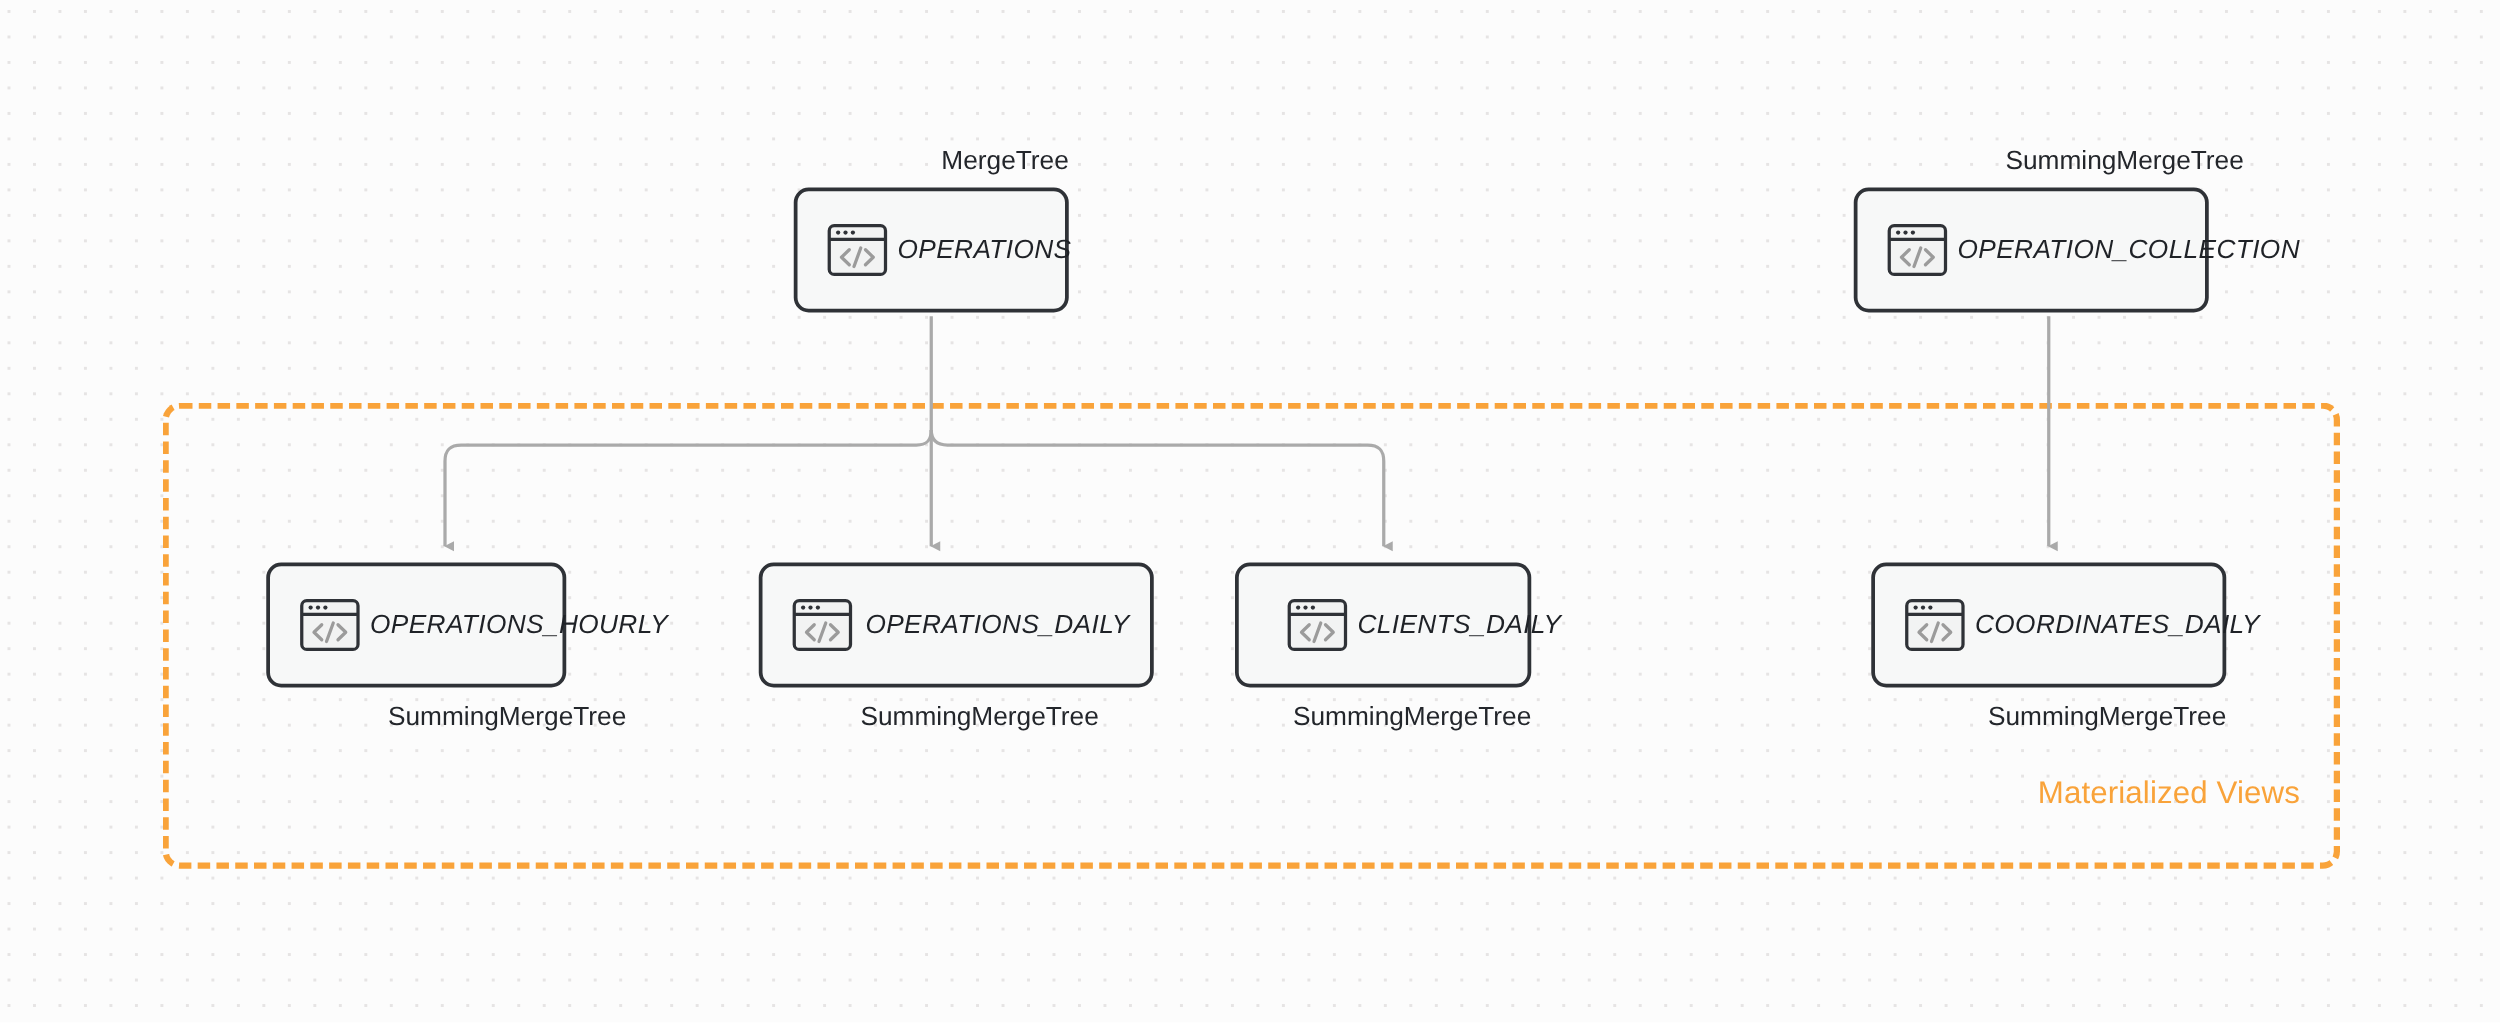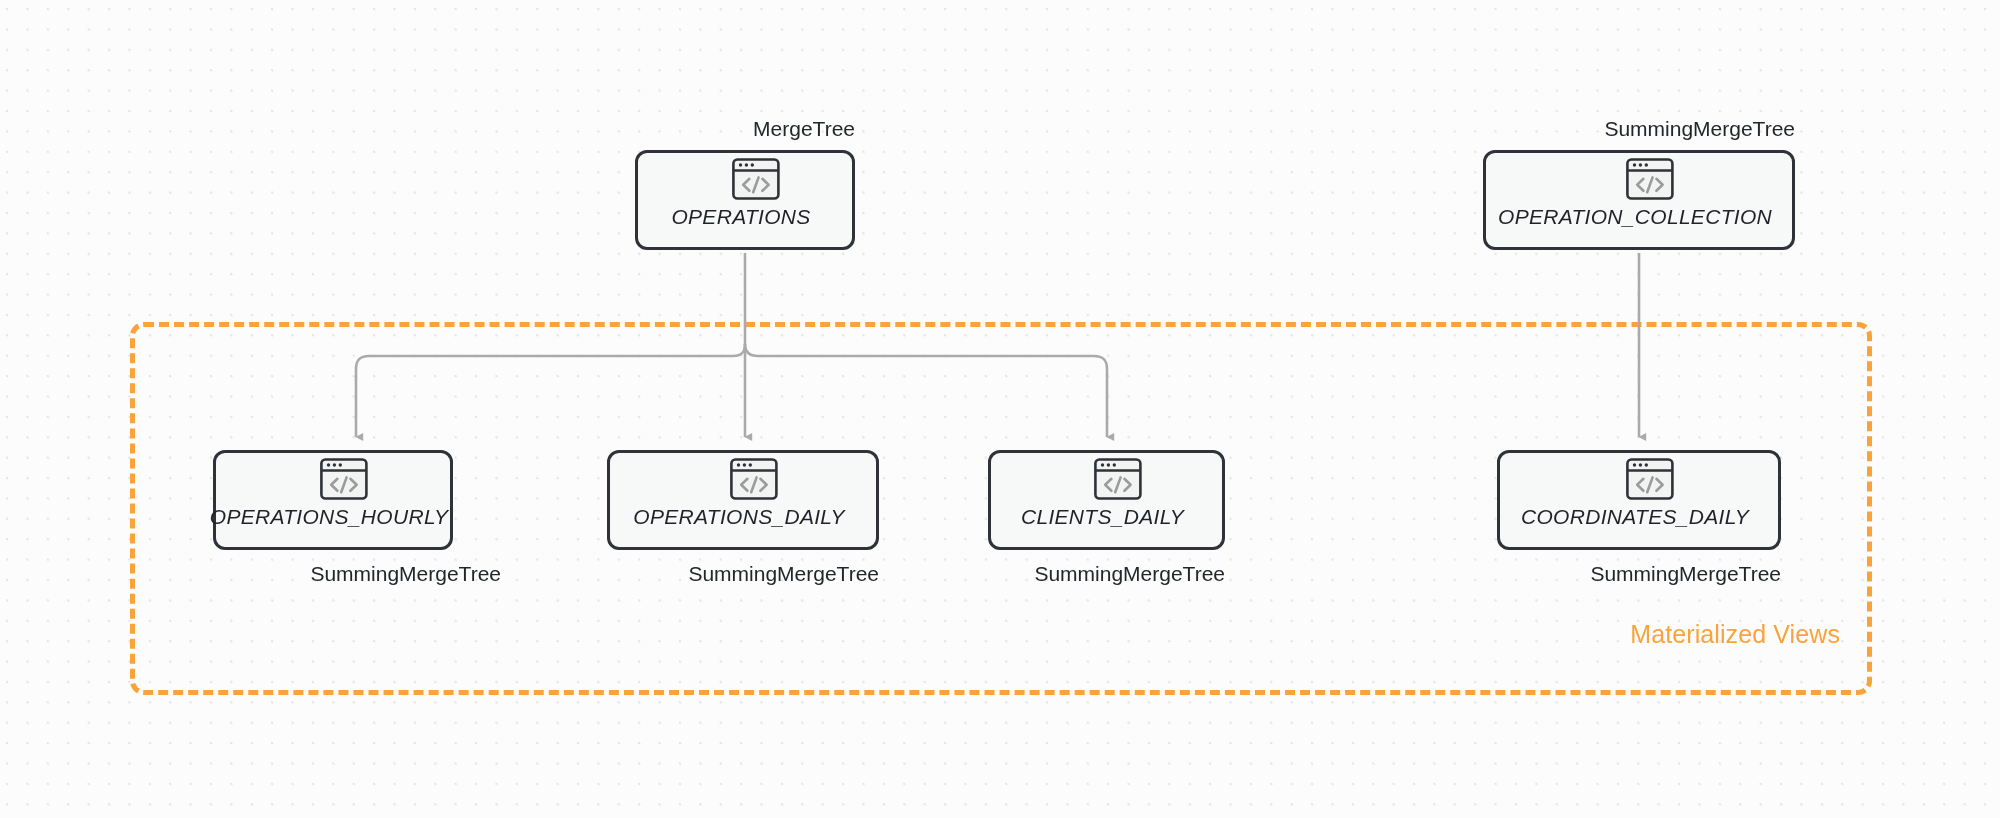--- a/index.html
+++ b/index.html
@@ -57,21 +57,20 @@
   
   .node {
     position: absolute;
     box-sizing: border-box;
     background: #f7f8f8;
     border: 3px solid #2f3237;
     border-radius: 12px;
     display: flex;
     align-items: center;
     height: 100px;
-    flex-direction: column;
   }
   .node-icon {
     flex: 0 0 auto;
     margin-left: 22px;
     width: 52px;
     height: 52px;
   }
   .node-label {
     flex: 1 1 auto;
     text-align: center;
@@ -86,24 +85,24 @@
   .engine-label {
     position: absolute;
     font-size: 21px;
     color: #23262b;
     white-space: nowrap;
     text-align: right;
   }
 
   
   #node-operations            { left: 635px;  top: 150px; width: 220px; }
-  #node-operation-collection  { left: 1483px; top: 150px; width: 312px; }
+  #node-operation-collection  { left: 1483px; top: 150px; width: 284px; }
   #node-operations-hourly     { left: 213px;  top: 450px; width: 240px; }
-  #node-operations-daily      { left: 607px;  top: 450px; width: 272px; }
-  #node-clients-daily         { left: 988px;  top: 450px; width: 237px; }
+  #node-operations-daily      { left: 607px;  top: 450px; width: 316px; }
+  #node-clients-daily         { left: 988px;  top: 450px; width: 237px; padding-left: 15px; }
   #node-coordinates-daily     { left: 1497px; top: 450px; width: 284px; align-items: center; }
 
   
   #engine-operations           { left: 635px;  top: 117px; width: 220px; }
   #engine-operation-collection { left: 1483px; top: 117px; width: 312px; }
   #engine-operations-hourly    { left: 213px;  top: 562px; width: 288px; }
   #engine-operations-daily     { left: 607px;  top: 562px; width: 272px; }
   #engine-clients-daily        { left: 988px;  top: 562px; width: 237px; }
   #engine-coordinates-daily    { left: 1497px; top: 562px; width: 284px; }
 </style>

